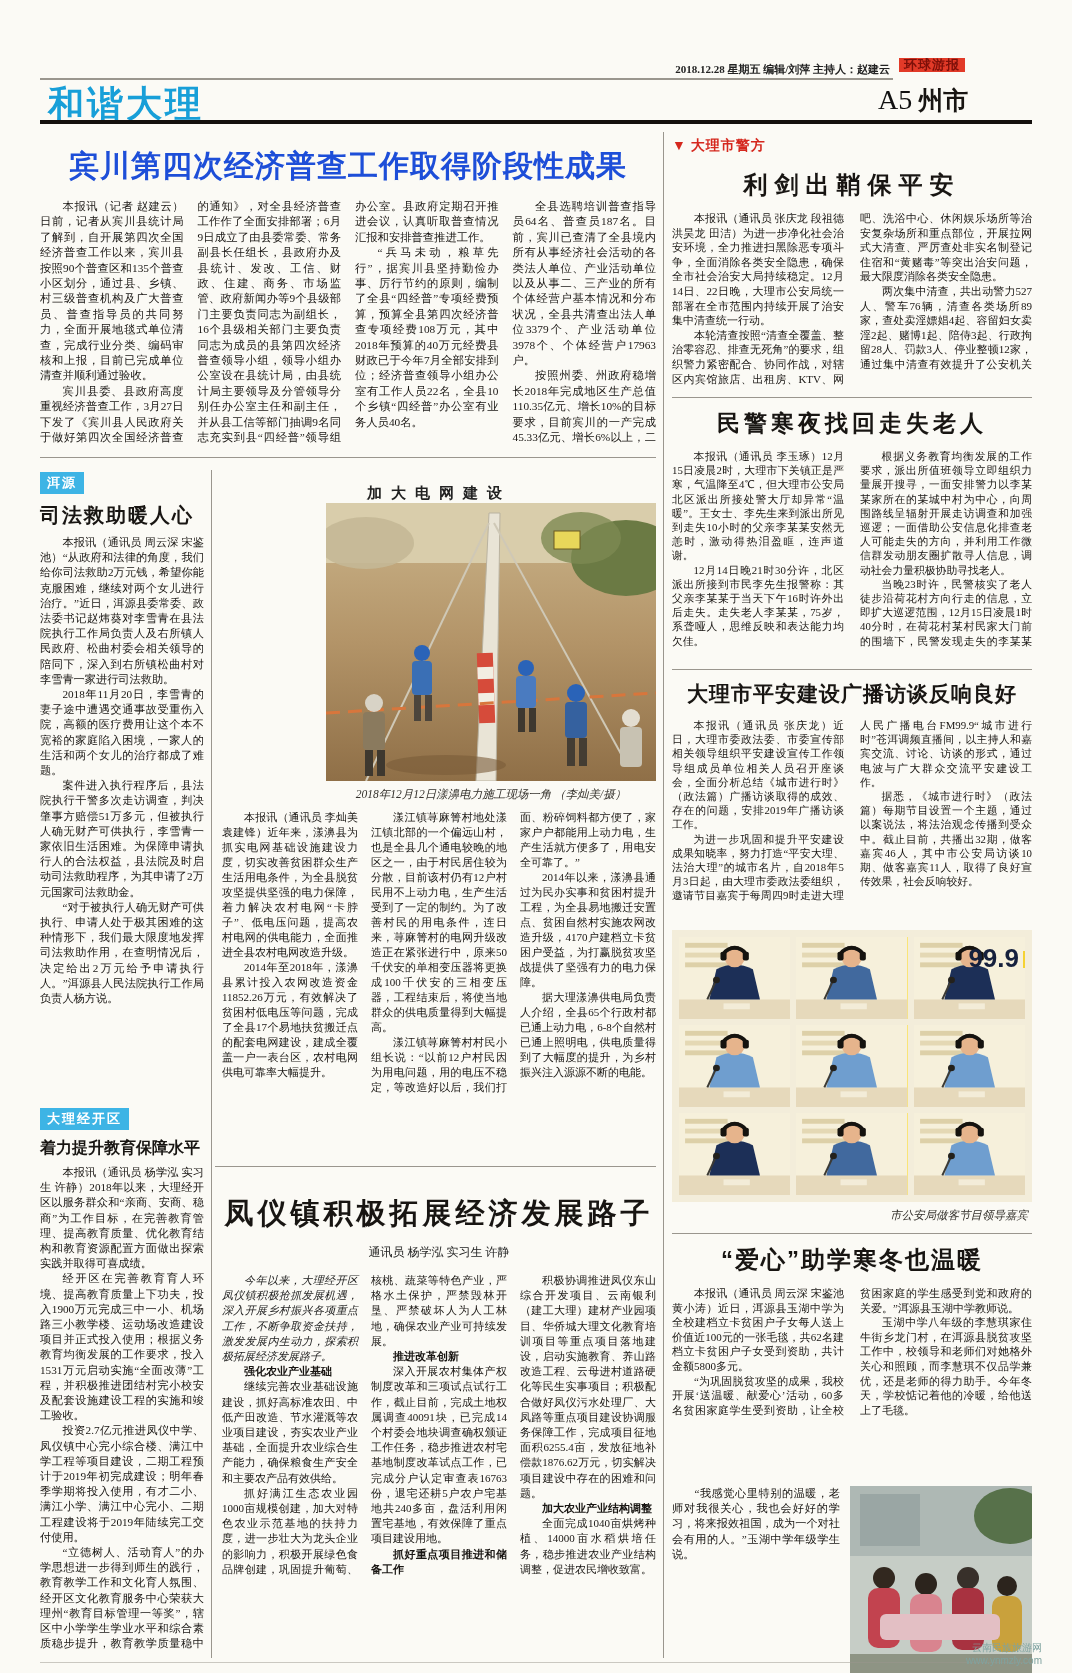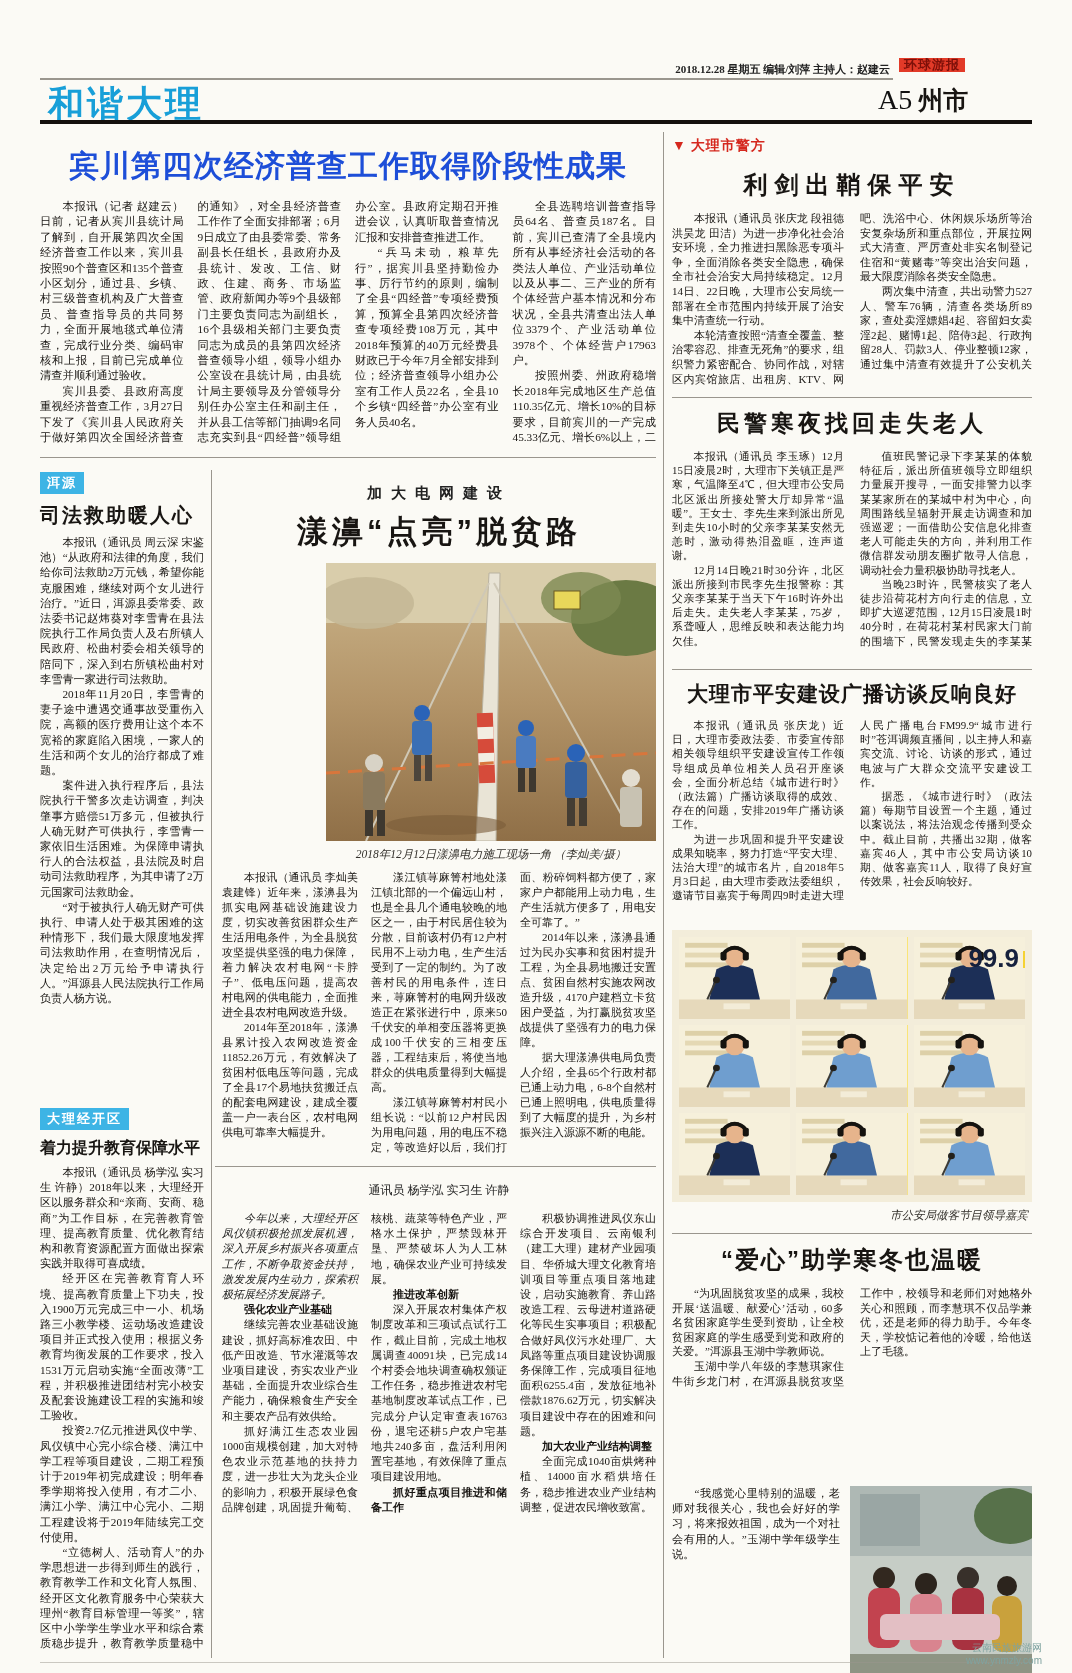--- a/index.html
+++ b/index.html
@@ -92,21 +92,20 @@
     <div class="body-txt one-col" style="height:488px;">
         <p>本报讯（通讯员 杨学泓 实习生 许静）2018年以来，大理经开区以服务群众和“亲商、安商、稳商”为工作目标，在完善教育管理、提高教育质量、优化教育结构和教育资源配置方面做出探索实践并取得可喜成绩。</p>
         <p>经开区在完善教育育人环境、提高教育质量上下功夫，投入1900万元完成三中一小、机场路三小教学楼、运动场改造建设项目并正式投入使用；根据义务教育均衡发展的工作要求，投入1531万元启动实施“全面改薄”工程，并积极推进团结村完小校安及配套设施建设工程的实施和竣工验收。</p>
         <p>投资2.7亿元推进凤仪中学、凤仪镇中心完小综合楼、满江中学工程等项目建设，二期工程预计于2019年初完成建设；明年春季学期将投入使用，有才二小、满江小学、满江中心完小、二期工程建设将于2019年陆续完工交付使用。</p>
         <p>“立德树人、活动育人”的办学思想进一步得到师生的践行，教育教学工作和文化育人氛围、经开区文化教育服务中心荣获大理州“教育目标管理一等奖”，辖区中小学学生学业水平和综合素质稳步提升，教育教学质量稳中有升，群众对教育的满意度不断提高。</p>
       </div>
   </div>
 
   <div class="abs" style="left:222px;top:470px;width:434px;">
     <div class="kicker" style="margin-top:14px;">加大电网建设</div>
-    <div class="h-mid" style="margin:8px 0 10px;">漾濞“点亮”脱贫路</div>
 
     <div class="photo" style="width:330px;height:278px;margin-left:104px;">
       <svg viewBox="0 0 330 278" width="330" height="278">
         <defs>
           <linearGradient id="ground" x1="0" y1="0" x2="0" y2="1">
             <stop offset="0" stop-color="#cbb58b"></stop>
               <stop offset="0.5" stop-color="#b39468"></stop>
               <stop offset="1" stop-color="#8f6f47"></stop>
           </linearGradient>
         </defs>
@@ -154,20 +153,21 @@
         <p>漾江镇荨麻箐村地处漾江镇北部的一个偏远山村，也是全县几个通电较晚的地区之一，由于村民居住较为分散，目前该村仍有12户村民用不上动力电，生产生活受到了一定的制约。为了改善村民的用电条件，连日来，荨麻箐村的电网升级改造正在紧张进行中，原来50千伏安的单相变压器将更换成100千伏安的三相变压器，工程结束后，将使当地群众的供电质量得到大幅提高。</p>
         <p>漾江镇荨麻箐村村民小组长说：“以前12户村民因为用电问题，用的电压不稳定，等改造好以后，我们打面、粉碎饲料都方便了，家家户户都能用上动力电，生产生活就方便多了，用电安全可靠了。”</p>
         <p>2014年以来，漾濞县通过为民办实事和贫困村提升工程，为全县易地搬迁安置点、贫困自然村实施农网改造升级，4170户建档立卡贫困户受益，为打赢脱贫攻坚战提供了坚强有力的电力保障。</p>
         <p>据大理漾濞供电局负责人介绍，全县65个行政村都已通上动力电，6-8个自然村已通上照明电，供电质量得到了大幅度的提升，为乡村振兴注入源源不断的电能。</p>
       </div>
   </div>
 
   <div class="abs rule" style="left:215px;top:1166px;width:441px;height:1px;"></div>
 
   <div class="abs" style="left:222px;top:1172px;width:434px;">
+    <div class="h-mid" style="margin-top:22px;font-size:29px;">凤仪镇积极拓展经济发展路子</div>
     <div class="byline" style="margin:10px 0 12px;">通讯员 杨学泓 实习生 许静</div>
     <div class="body-txt cols-3" style="height:366px;line-height:15.2px;">
         <p class="intro">今年以来，大理经开区凤仪镇积极抢抓发展机遇，深入开展乡村振兴各项重点工作，不断争取资金扶持，激发发展内生动力，探索积极拓展经济发展路子。</p>
         <p class="subhead">强化农业产业基础</p>
         <p>继续完善农业基础设施建设，抓好高标准农田、中低产田改造、节水灌溉等农业项目建设，夯实农业产业基础，全面提升农业综合生产能力，确保粮食生产安全和主要农产品有效供给。</p>
         <p>抓好满江生态农业园1000亩规模创建，加大对特色农业示范基地的扶持力度，进一步壮大为龙头企业的影响力，积极开展绿色食品牌创建，巩固提升葡萄、核桃、蔬菜等特色产业，严格水土保护，严禁毁林开垦、严禁破坏人为人工林地，确保农业产业可持续发展。</p>
         <p class="subhead">推进改革创新</p>
         <p>深入开展农村集体产权制度改革和三项试点试行工作，截止目前，完成土地权属调查40091块，已完成14个村委会地块调查确权颁证工作任务，稳步推进农村宅基地制度改革试点工作，已完成分户认定审查表16763份，退宅还耕5户农户宅基地共240多亩，盘活利用闲置宅基地，有效保障了重点项目建设用地。</p>
         <p class="subhead">抓好重点项目推进和储备工作</p>
         <p>积极协调推进凤仪东山综合开发项目、云南银利（建工大理）建材产业园项目、华侨城大理文化教育培训项目等重点项目落地建设，启动实施教育、养山路改造工程、云母进村道路硬化等民生实事项目；积极配合做好凤仪污水处理厂、大凤路等重点项目建设协调服务保障工作，完成项目征地面积6255.4亩，发放征地补偿款1876.62万元，切实解决项目建设中存在的困难和问题。</p>
@@ -188,21 +188,21 @@
         <p>本报讯（通讯员 张庆龙 段祖德 洪昊龙 田洁）为进一步净化社会治安环境，全力推进扫黑除恶专项斗争，全面消除各类安全隐患，确保全市社会治安大局持续稳定。12月14日、22日晚，大理市公安局统一部署在全市范围内持续开展了治安集中清查统一行动。</p>
         <p>本轮清查按照“清查全覆盖、整治零容忍、排查无死角”的要求，组织警力紧密配合、协同作战，对辖区内宾馆旅店、出租房、KTV、网吧、洗浴中心、休闲娱乐场所等治安复杂场所和重点部位，开展拉网式大清查、严厉查处非实名制登记住宿和“黄赌毒”等突出治安问题，最大限度消除各类安全隐患。</p>
         <p>两次集中清查，共出动警力527人、警车76辆，清查各类场所89家，查处卖淫嫖娼4起、容留妇女卖淫2起、赌博1起、陪侍3起、行政拘留28人、罚款3人、停业整顿12家，通过集中清查有效提升了公安机关行业场所治安管理能力，净化了治安环境。</p>
       </div>
     <div class="rule" style="width:360px;height:1px;margin:10px 0;"></div>
 
     <div class="h-small" style="text-align:center;font-size:23px;letter-spacing:4px;margin:2px 0 10px;">民警寒夜找回走失老人</div>
     <div class="body-txt cols-2" style="height:210px;font-size:10.8px;line-height:14.2px;">
         <p>本报讯（通讯员 李玉琢）12月15日凌晨2时，大理市下关镇正是严寒，气温降至4℃，但大理市公安局北区派出所接处警大厅却异常“温暖”。王女士、李先生来到派出所见到走失10小时的父亲李某某安然无恙时，激动得热泪盈眶，连声道谢。</p>
         <p>12月14日晚21时30分许，北区派出所接到市民李先生报警称：其父亲李某某于当天下午16时许外出后走失。走失老人李某某，75岁，系聋哑人，思维反映和表达能力均欠佳。</p>
-        <p>值班民警记录下李某某的体貌特征后，派出所值班领导立即组织力量展开搜寻，一面安排警力以李某某家所在的某城中村为中心，向周围路线呈辐射开展走访调查和加强巡逻；一面借助公安信息化排查老人可能走失的方向，并利用工作微信群发动朋友圈扩散寻人信息，调动社会力量积极协助寻找老人。</p>
+        <p>根据义务教育均衡发展的工作要求，派出所值班领导立即组织力量展开搜寻，一面安排警力以李某某家所在的某城中村为中心，向周围路线呈辐射开展走访调查和加强巡逻；一面借助公安信息化排查老人可能走失的方向，并利用工作微信群发动朋友圈扩散寻人信息，调动社会力量积极协助寻找老人。</p>
         <p>当晚23时许，民警核实了老人徒步沿荷花村方向行走的信息，立即扩大巡逻范围，12月15日凌晨1时40分时，在荷花村某村民家大门前的围墙下，民警发现走失的李某某蜷缩着坐着，立即将其扶上警车。当李先生接到民警的电话时，激动得说不出话来。</p>
       </div>
     <div class="rule" style="width:360px;height:1px;margin:10px 0;"></div>
 
     <div class="h-small" style="text-align:center;font-size:21px;letter-spacing:1px;margin:2px 0 10px;">大理市平安建设广播访谈反响良好</div>
     <div class="body-txt cols-2" style="height:204px;font-size:10.8px;line-height:14.2px;">
         <p>本报讯（通讯员 张庆龙）近日，大理市委政法委、市委宣传部相关领导组织平安建设宣传工作领导组成员单位相关人员召开座谈会，全面分析总结《城市进行时》（政法篇）广播访谈取得的成效、存在的问题，安排2019年广播访谈工作。</p>
         <p>为进一步巩固和提升平安建设成果知晓率，努力打造“平安大理、法治大理”的城市名片，自2018年5月3日起，由大理市委政法委组织，邀请节目嘉宾于每周四9时走进大理人民广播电台FM99.9“城市进行时”苍洱调频直播间，以主持人和嘉宾交流、讨论、访谈的形式，通过电波与广大群众交流平安建设工作。</p>
         <p>据悉，《城市进行时》（政法篇）每期节目设置一个主题，通过以案说法，将法治观念传播到受众中。截止目前，共播出32期，做客嘉宾46人，其中市公安局访谈10期、做客嘉宾11人，取得了良好宣传效果，社会反响较好。</p>
       </div>
@@ -372,20 +372,21 @@
     <circle cx="37" cy="44" r="3.4" fill="#23211c"></circle>
     <rect x="44" y="68" width="26" height="6" fill="#f3ecd8"></rect>
   </svg>
 </div>
     </div>
     <div class="caption" style="text-align:right;margin:6px 4px 0 0;">市公安局做客节目领导嘉宾</div>
     <div class="rule" style="width:360px;height:1px;margin:10px 0;"></div>
 
     <div class="h-small" style="text-align:center;font-size:24px;letter-spacing:2px;margin:4px 0 10px;">“爱心”助学寒冬也温暖</div>
     <div class="body-txt cols-2" style="height:192px;">
+        <p>本报讯（通讯员 周云深 宋鉴池 黄小涛）近日，洱源县玉湖中学为全校建档立卡贫困户子女每人送上价值近100元的一张毛毯，共62名建档立卡贫困户子女受到资助，共计金额5800多元。</p>
         <p>“为巩固脱贫攻坚的成果，我校开展‘送温暖、献爱心’活动，60多名贫困家庭学生受到资助，让全校贫困家庭的学生感受到党和政府的关爱。”洱源县玉湖中学教师说。</p>
         <p>玉湖中学八年级的李慧琪家住牛街乡龙门村，在洱源县脱贫攻坚工作中，校领导和老师们对她格外关心和照顾，而李慧琪不仅品学兼优，还是老师的得力助手。今年冬天，学校惦记着他的冷暖，给他送上了毛毯。</p>
       </div>
 
     <div style="display:flex;gap:10px;margin-top:8px;">
       <div class="body-txt one-col" style="width:168px;height:196px;">
           <p>“我感觉心里特别的温暖，老师对我很关心，我也会好好的学习，将来报效祖国，成为一个对社会有用的人。”玉湖中学年级学生说。</p>
         </div>
 
       <div class="photo" style="width:182px;height:196px;">

